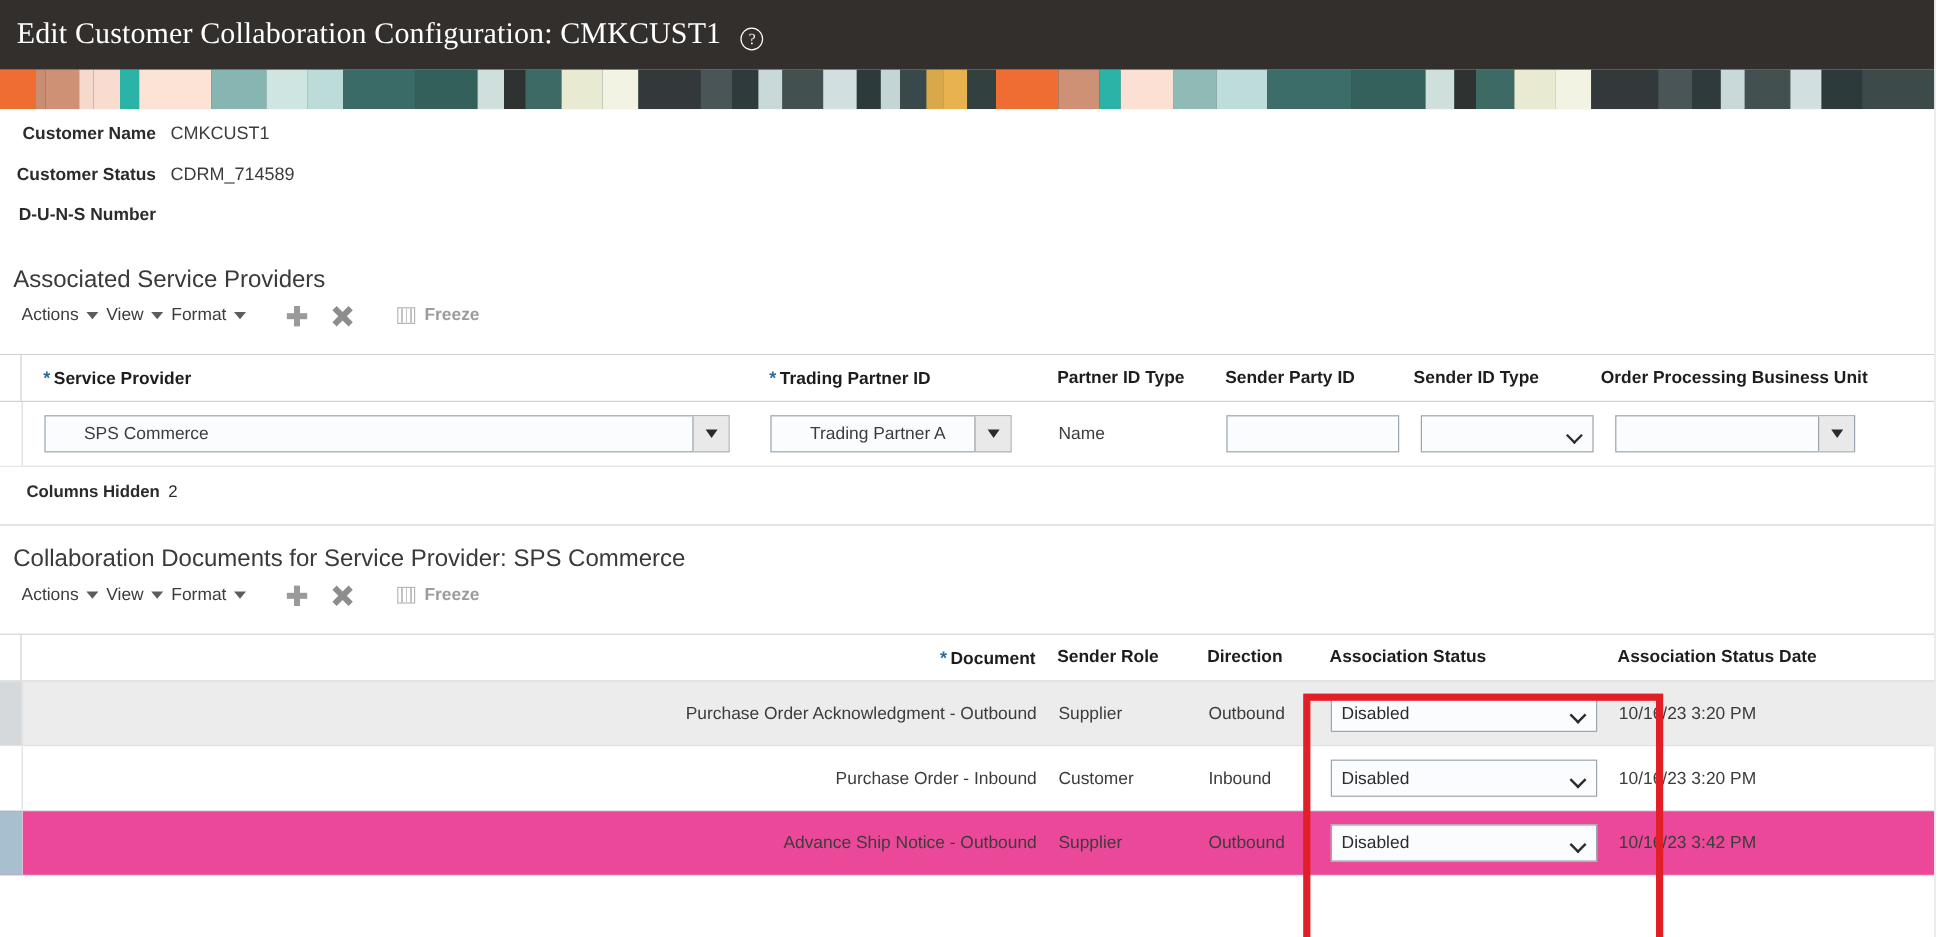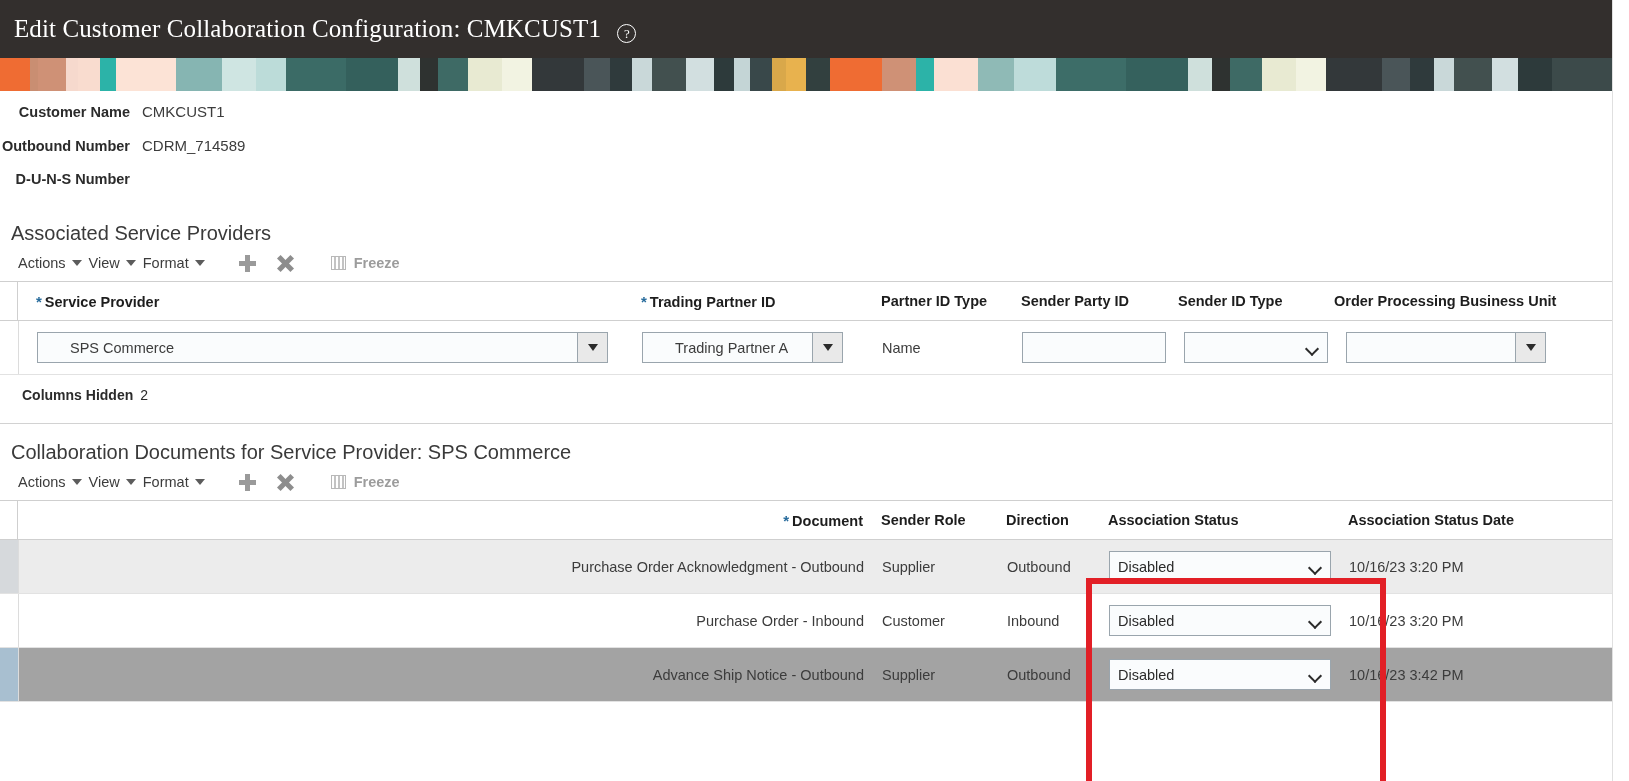--- a/index.html
+++ b/index.html
@@ -109,29 +109,29 @@
     width:15px; height:14px; margin-right:8px;
     border:1.5px solid #b8b8b8;
     background:
       linear-gradient(to right,
         transparent 0 2px,#c3c3c3 2px 3.5px, transparent 3.5px 6px,
         #c3c3c3 6px 7.5px, transparent 7.5px 10px,
         #c3c3c3 10px 11.5px, transparent 11.5px 14px);
   }
 
   
-  .grid { width:1612px; border-top:1px solid #cfcfcf; }
+  .grid { width:1612px; border-top:1px solid #cfcfcf;margin-top:14px; }
   .grid-head {
     display:flex; align-items:center; height:39px;
     border-bottom:1px solid #cfcfcf; background:#ffffff;
   }
   .grid-row { display:flex; align-items:center; height:54px; border-bottom:1px solid #e2e2e2; }
   .row-alt  { background:#ececec; }
   .row-plain{ background:#ffffff; }
-  .row-sel  { background:#a3a3a3; }
+  .row-sel  { background:#ec4899; }
 
   .sel-cell { width:18px; align-self:stretch; flex:0 0 18px; }
   .sel-head { width:18px; flex:0 0 18px; align-self:stretch; border-right:1px solid #cfcfcf;}
   .sel-alt  { background:#d6d9dc; }
   .sel-plain{ background:#ffffff; }
   .sel-on   { background:#a8bfd0; }
   .vdiv { width:1px; align-self:stretch; background:#dcdcdc; flex:0 0 1px; }
 
   .th {
     font-size:14.5px; font-weight:bold; color:#1d1d1d;
@@ -285,21 +285,21 @@
   </div>
 
   <div class="page">
 
     <div class="summary">
       <div class="field-row">
         <div class="field-label">Customer Name</div>
         <div class="field-value">CMKCUST1</div>
       </div>
       <div class="field-row">
-        <div class="field-label">Outbound Number</div>
+        <div class="field-label">Customer Status</div>
         <div class="field-value">CDRM_714589</div>
       </div>
       <div class="field-row">
         <div class="field-label">D-U-N-S Number</div>
         <div class="field-value"></div>
       </div>
     </div>
 
     <div class="section-title">Associated Service Providers</div>
 

